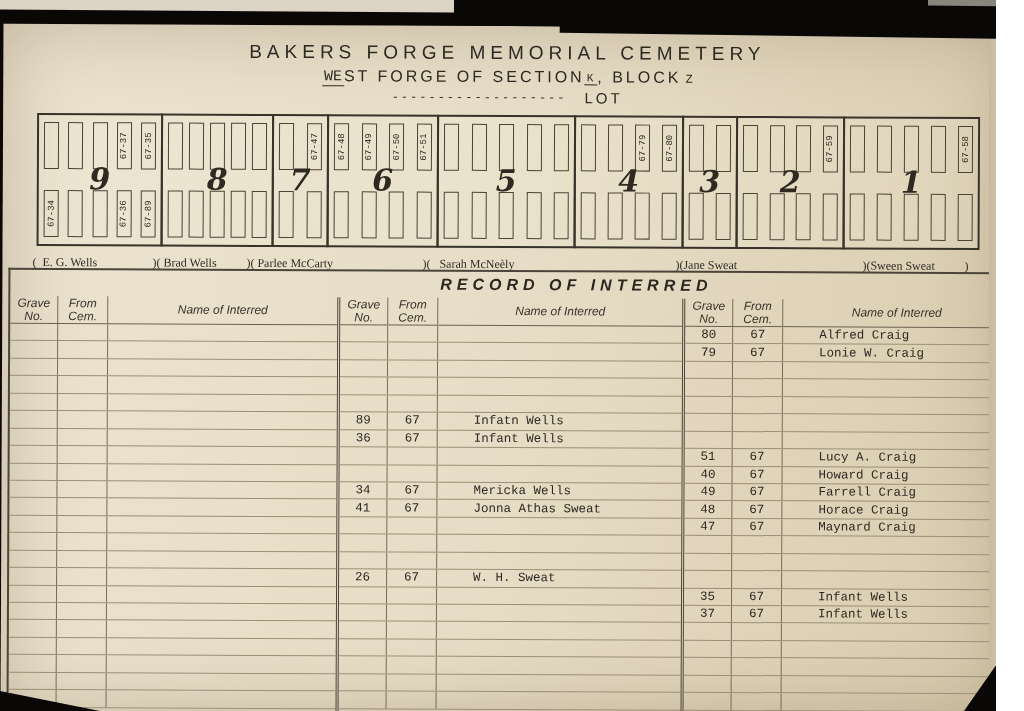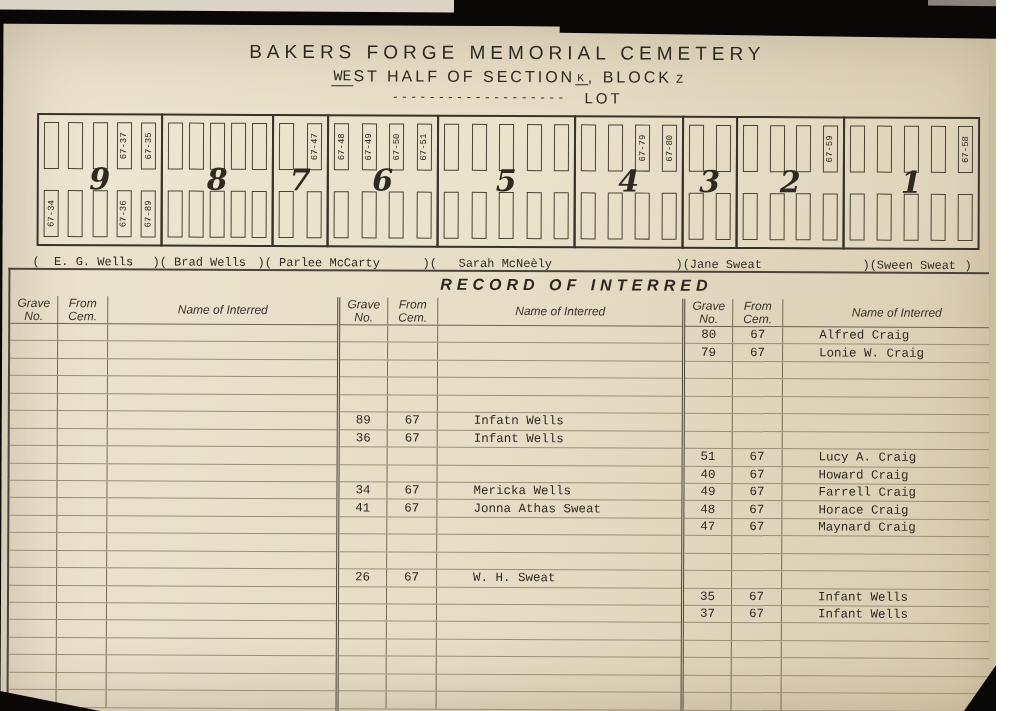--- a/index.html
+++ b/index.html
@@ -28,21 +28,21 @@
   .prow.top{top:7px;} .prow.bottom{bottom:7px;}
   .plot{width:15px;height:47px;border:1.5px solid #4a4336;box-sizing:border-box;
         display:flex;align-items:center;justify-content:center;}
   .plabel{writing-mode:vertical-rl;transform:rotate(180deg);
           font-family:"Liberation Mono",monospace;font-size:9px;color:#2e2a23;white-space:nowrap;}
   .lotnum{position:absolute;top:50%;left:50%;transform:translate(-50%,-54%);
           font-family:"DejaVu Serif",serif;font-style:italic;font-weight:bold;
           font-size:30px;color:#2e2a22;}
   
   #owners{position:absolute;left:0;top:231px;width:1000px;height:16px;}
-  .owner{position:absolute;top:0;font-family:Liberation Mono, monospace;font-size:12px;
+  .owner{position:absolute;top:0;font-family:Liberation Serif, serif;font-size:12px;
          color:#2e2b24;white-space:pre;}
   
   #record{position:absolute;left:6px;top:244px;width:1004px;height:446px;
           border:2px solid #4a443a;border-bottom:none;box-sizing:border-box;}
   #record-title{height:26px;line-height:26px;text-align:center;padding-left:132px;
           font-style:italic;font-weight:600;font-size:16px;letter-spacing:5px;color:#2b261e;}
   #grid{position:absolute;left:0;top:26px;right:0;bottom:0;display:flex;}
   .tgroup{position:relative;box-sizing:border-box;}
   .tgroup.left{width:327px;}
   .tgroup.middle{width:345px;border-left:3px double #4a443a;}
@@ -77,21 +77,21 @@
 </style>
 </head>
 <body>
 
 <div id="photo">
   <div id="paper">
 
     <div class="hgroup">
       <div class="title">BAKERS FORGE MEMORIAL CEMETERY</div>
       <div class="subtitle">
-        <span class="typed t-half">WE</span><span>ST HALF OF SECTION</span><span class="typed t-sec">K</span><span>, BLOCK</span><span class="typed t-blk">Z</span>
+        <span class="typed t-half">WE</span><span>ST FORGE OF SECTION</span><span class="typed t-sec">K</span><span>, BLOCK</span><span class="typed t-blk">Z</span>
       </div>
       <div class="lotline">
         <span class="dashes">-------------------</span><span>LOT</span>
       </div>
     </div>
 
     <div id="diagram">
         <div class="lot" style="width: 126px;">
           <div class="prow top">
             <div class="plot"></div>
@@ -253,21 +253,21 @@
             <div class="plot"></div>
             <div class="plot"></div>
             <div class="plot"></div>
           </div>
         </div>
       </div>
 
     <div id="owners">
         <span class="owner" style="left: 30px;">(  E. G. Wells</span>
         <span class="owner" style="left: 150px;">)( Brad Wells</span>
-        <span class="owner" style="left: 255px;">)( Parlee McCarty</span>
+        <span class="owner" style="left: 244px;">)( Parlee McCarty</span>
         <span class="owner" style="left: 420px;">)(   Sarah McNeèly</span>
         <span class="owner" style="left: 673px; text-align: right;">)(Jane Sweat</span>
         <span class="owner" style="left: 860px;">)(Sween Sweat</span>
         <span class="owner" style="left: 962px;">)</span>
       </div>
 
     <div id="record">
       <div id="record-title">RECORD OF INTERRED</div>
       <div id="grid">
           <div class="tgroup left">

